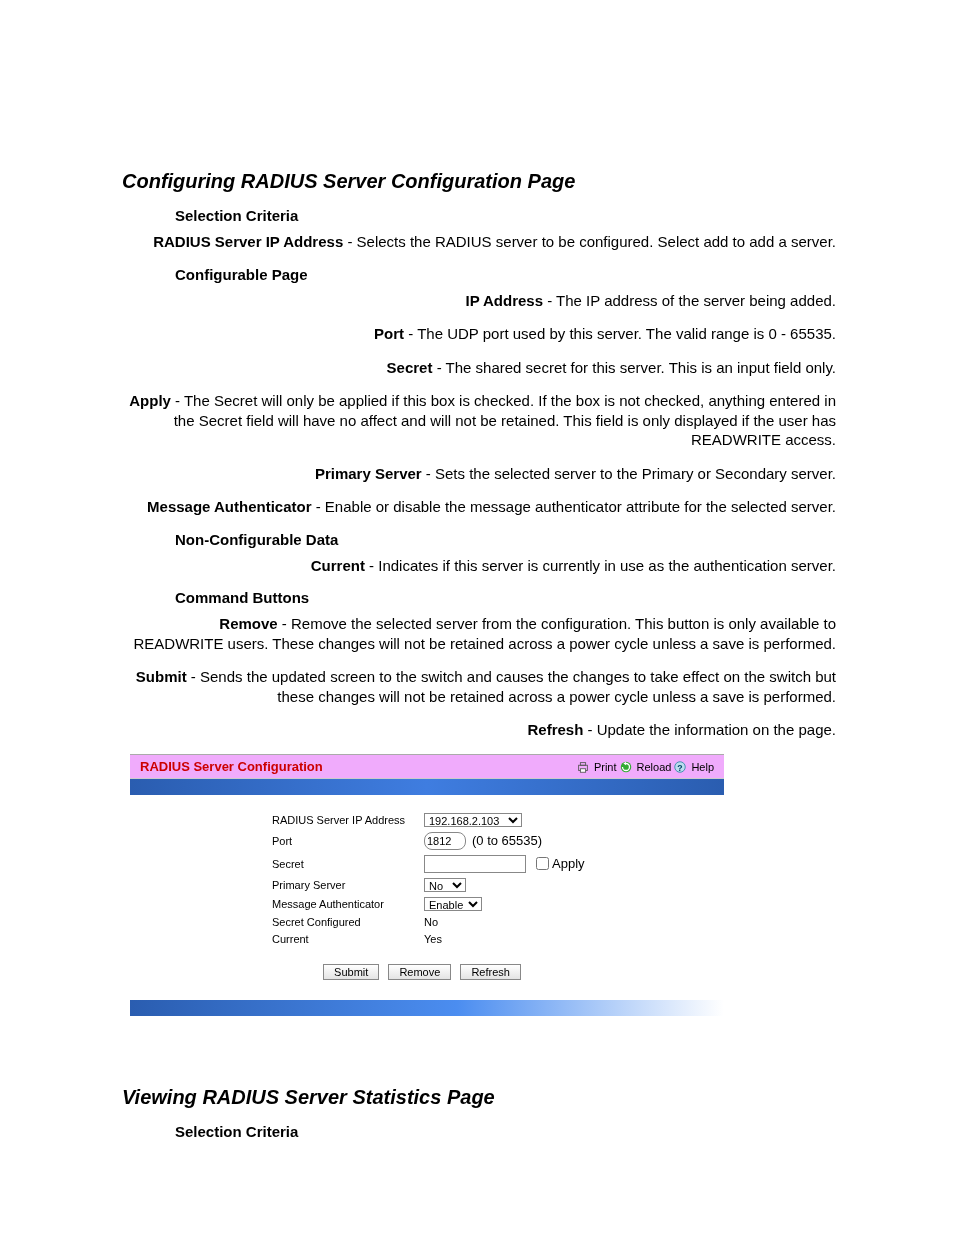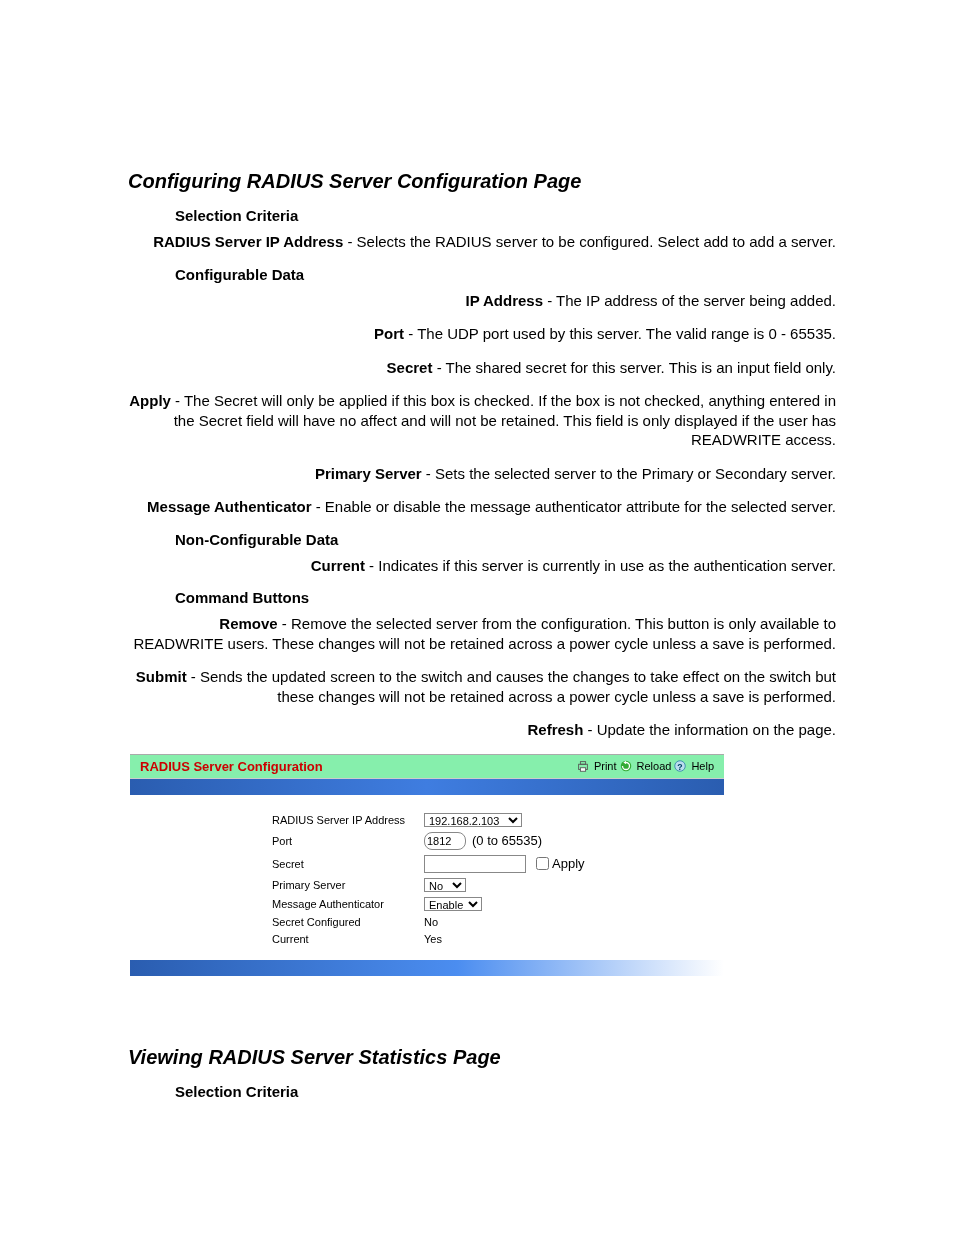--- a/index.html
+++ b/index.html
@@ -11,21 +11,21 @@
     color: #000;
     width: 954px;
   }
   .page {
     padding: 170px 118px 60px 118px;
   }
   .h2 {
     font-style: italic;
     font-weight: bold;
     font-size: 20px;
-    margin: 0 0 14px 10px;
+    margin: 0 0 14px 4px;
   }
   .h3 {
     font-weight: bold;
     font-size: 15px;
     margin: 10px 0 8px 57px;
   }
   .para {
     margin: 0 0 14px 10px;
     line-height: 1.3;
     text-align: right;
@@ -35,23 +35,23 @@
   
   .shot {
     margin: 8px 0 0 12px;
     width: 594px;
     border-top: 1px solid #aaa;
     font-family: Tahoma, Arial, sans-serif;
     font-size: 11px;
   }
   .shot-header {
     display: flex;
-    align-items: flex-start;
+    align-items: flex-end;
     padding: 4px 10px;
-    background: #86efac;
+    background: #f0abfc;
     border-bottom: 1px solid #ccc;
   }
   .shot-title {
     color: #c00;
     font-weight: bold;
     font-size: 13px;
     flex: 1;
   }
   .shot-tools { display: flex; gap: 2px; }
   .tool { display: flex; align-items: center; gap: 4px; cursor: pointer; }
@@ -101,21 +101,21 @@
 </head>
 <body>
 
 <div class="page">
 
   <div class="h2">Configuring RADIUS Server Configuration Page</div>
   <div class="h3">Selection Criteria</div>
 
   <p class="para"><span class="bold">RADIUS Server IP Address</span><span> - Selects the RADIUS server to be configured. Select add to add a server.</span></p>
 
-  <div class="h3">Configurable Data</div>
+  <div class="h3">Configurable Page</div>
 
   <p class="para"><span class="bold">IP Address</span><span> - The IP address of the server being added.</span></p>
   <p class="para"><span class="bold">Port</span><span> - The UDP port used by this server. The valid range is 0 - 65535.</span></p>
   <p class="para"><span class="bold">Secret</span><span> -   The shared secret for this server. This is an input field only.</span></p>
   <p class="para"><span class="bold">Apply</span><span> - The Secret will only be applied if this box is checked. If the box is not checked, anything entered in the Secret field will have no affect and will not be retained. This field is only displayed if the user has READWRITE access.</span></p>
   <p class="para"><span class="bold">Primary Server</span><span> - Sets the selected server to the Primary or Secondary server.</span></p>
   <p class="para"><span class="bold">Message Authenticator</span><span> - Enable or disable the message authenticator attribute for the selected server.</span></p>
 
   <div class="h3">Non-Configurable Data</div>
 
@@ -208,20 +208,25 @@
       <div class="row">
         <div class="lbl">Secret Configured</div>
         <div class="val">No</div>
       </div>
 
       <div class="row">
         <div class="lbl">Current</div>
         <div class="val">Yes</div>
       </div>
 
+      <div class="btns">
+        <button class="btn">Submit</button>
+        <button class="btn">Remove</button>
+        <button class="btn">Refresh</button>
+      </div>
     </div>
     <div class="bar2"></div>
   </div>
 
   <div class="gap"></div>
 
   <div class="h2">Viewing RADIUS Server Statistics Page</div>
   <div class="h3">Selection Criteria</div>
 
 </div>

